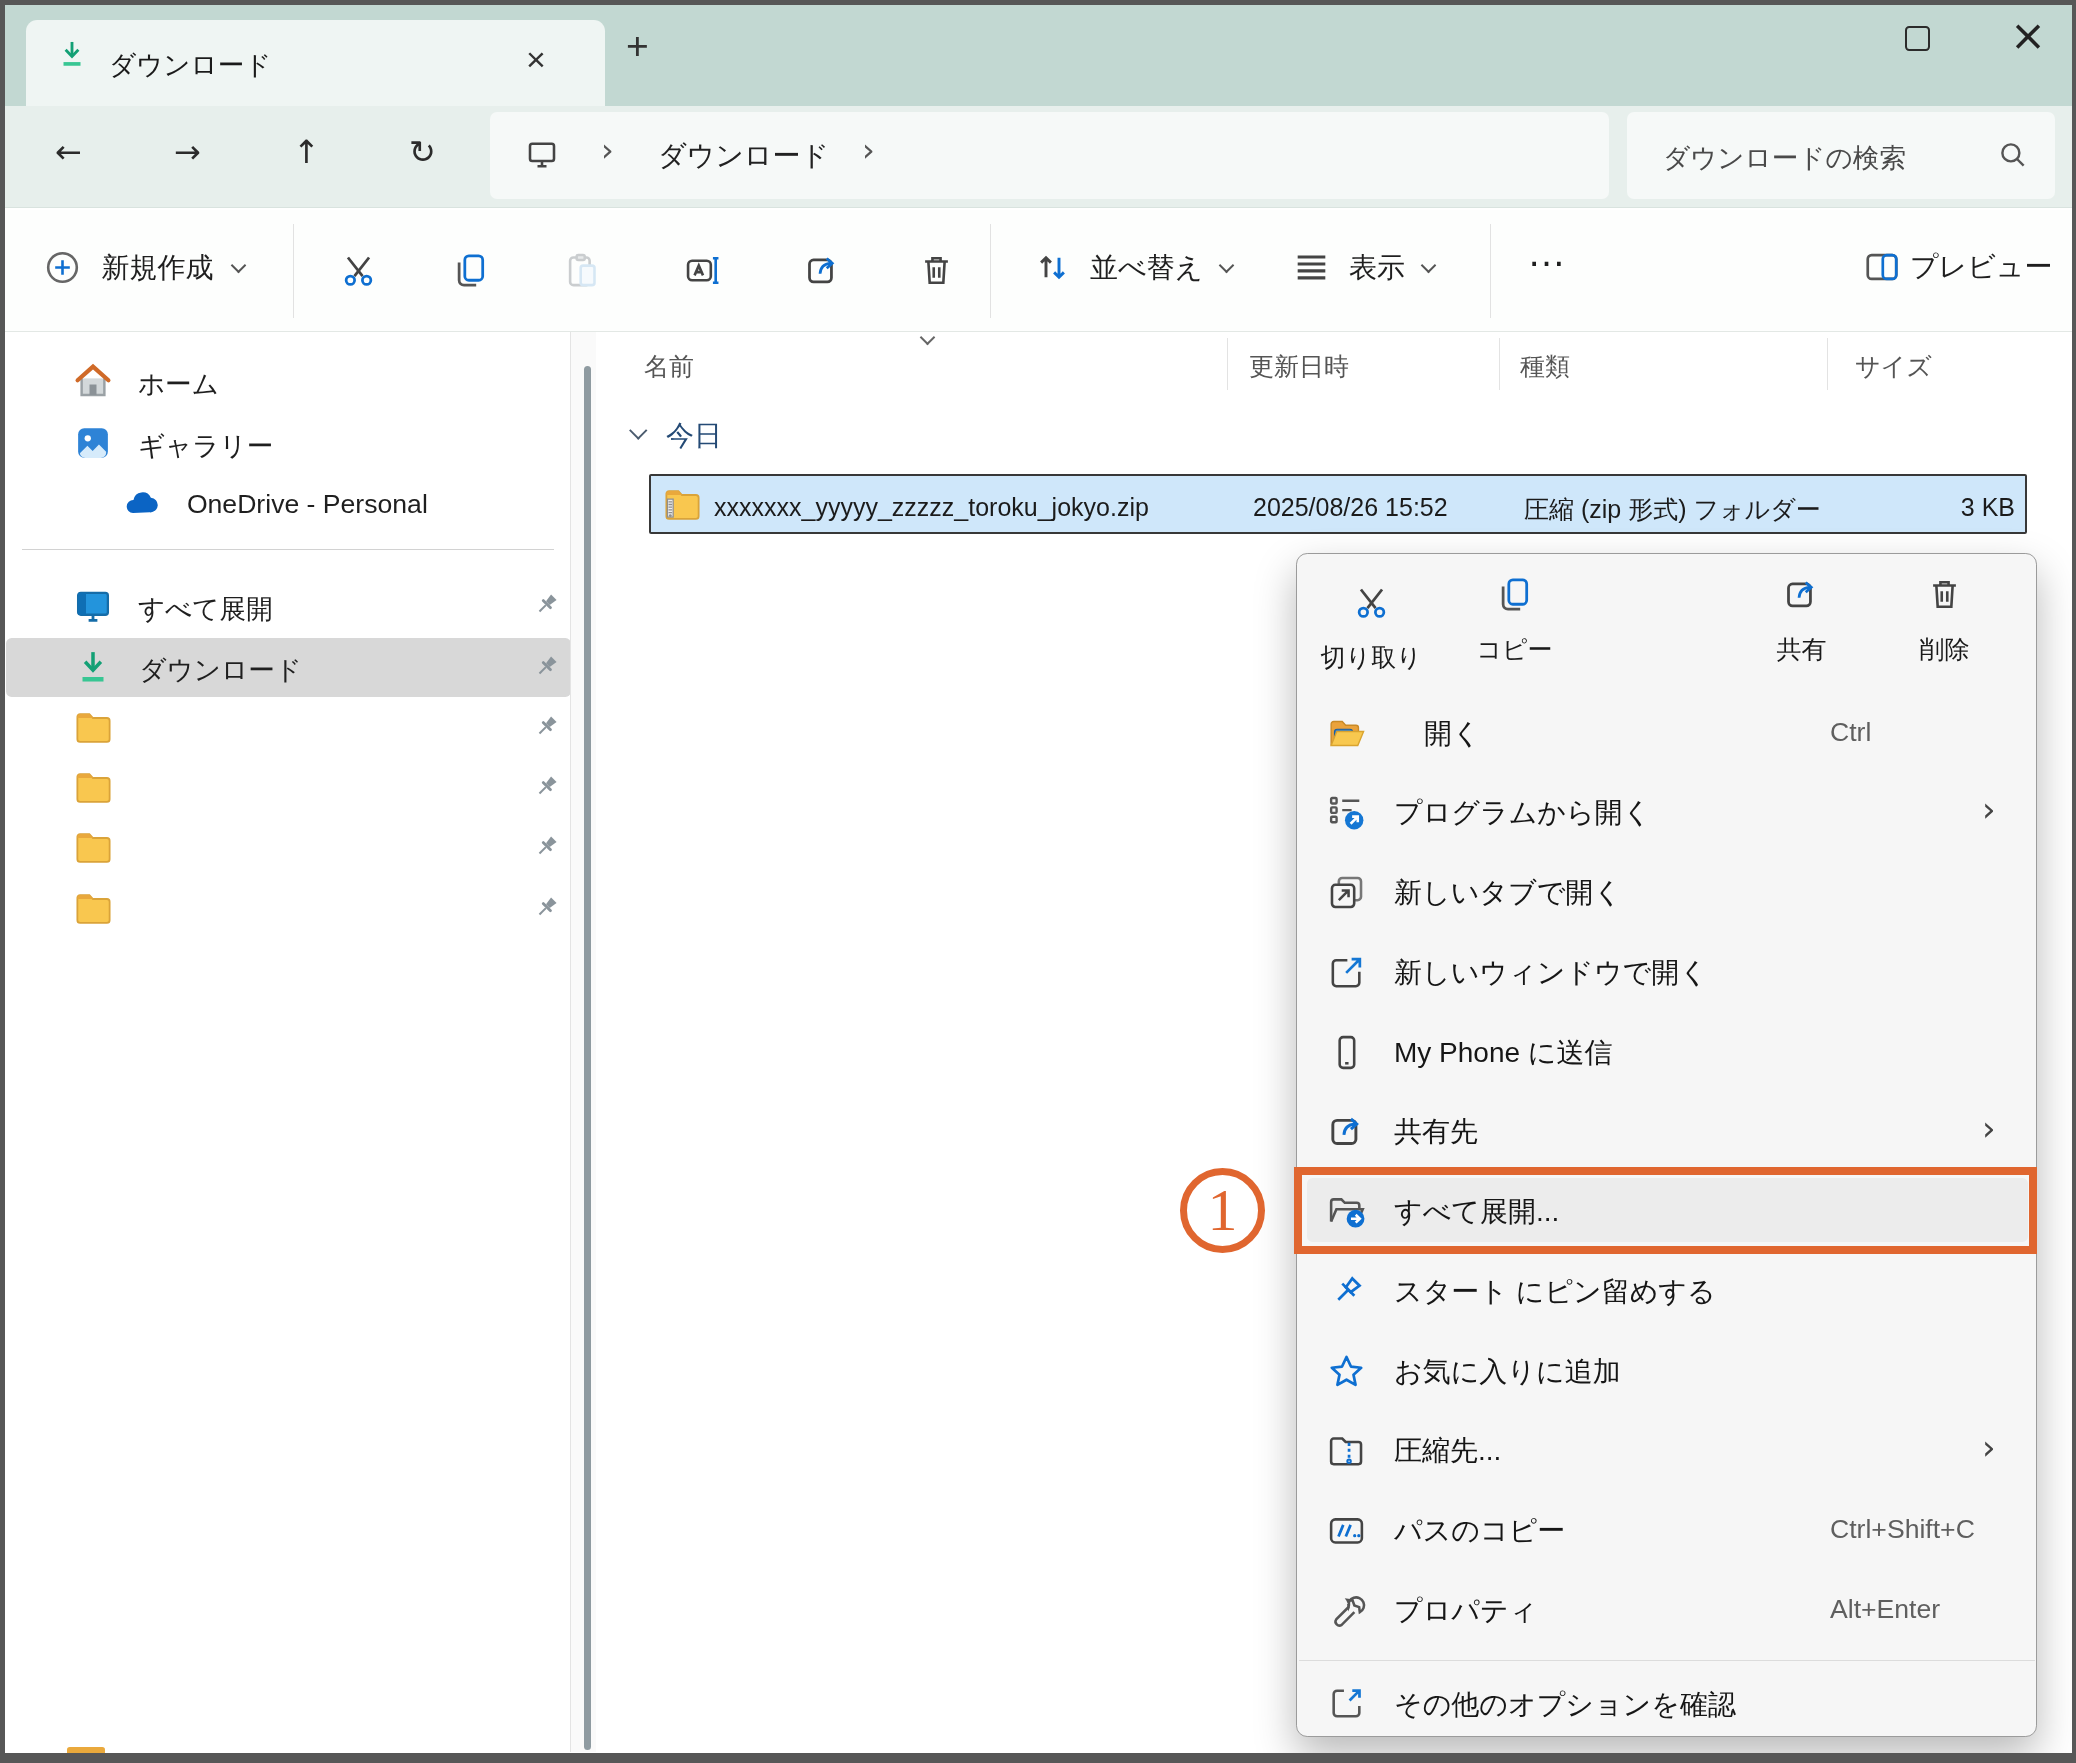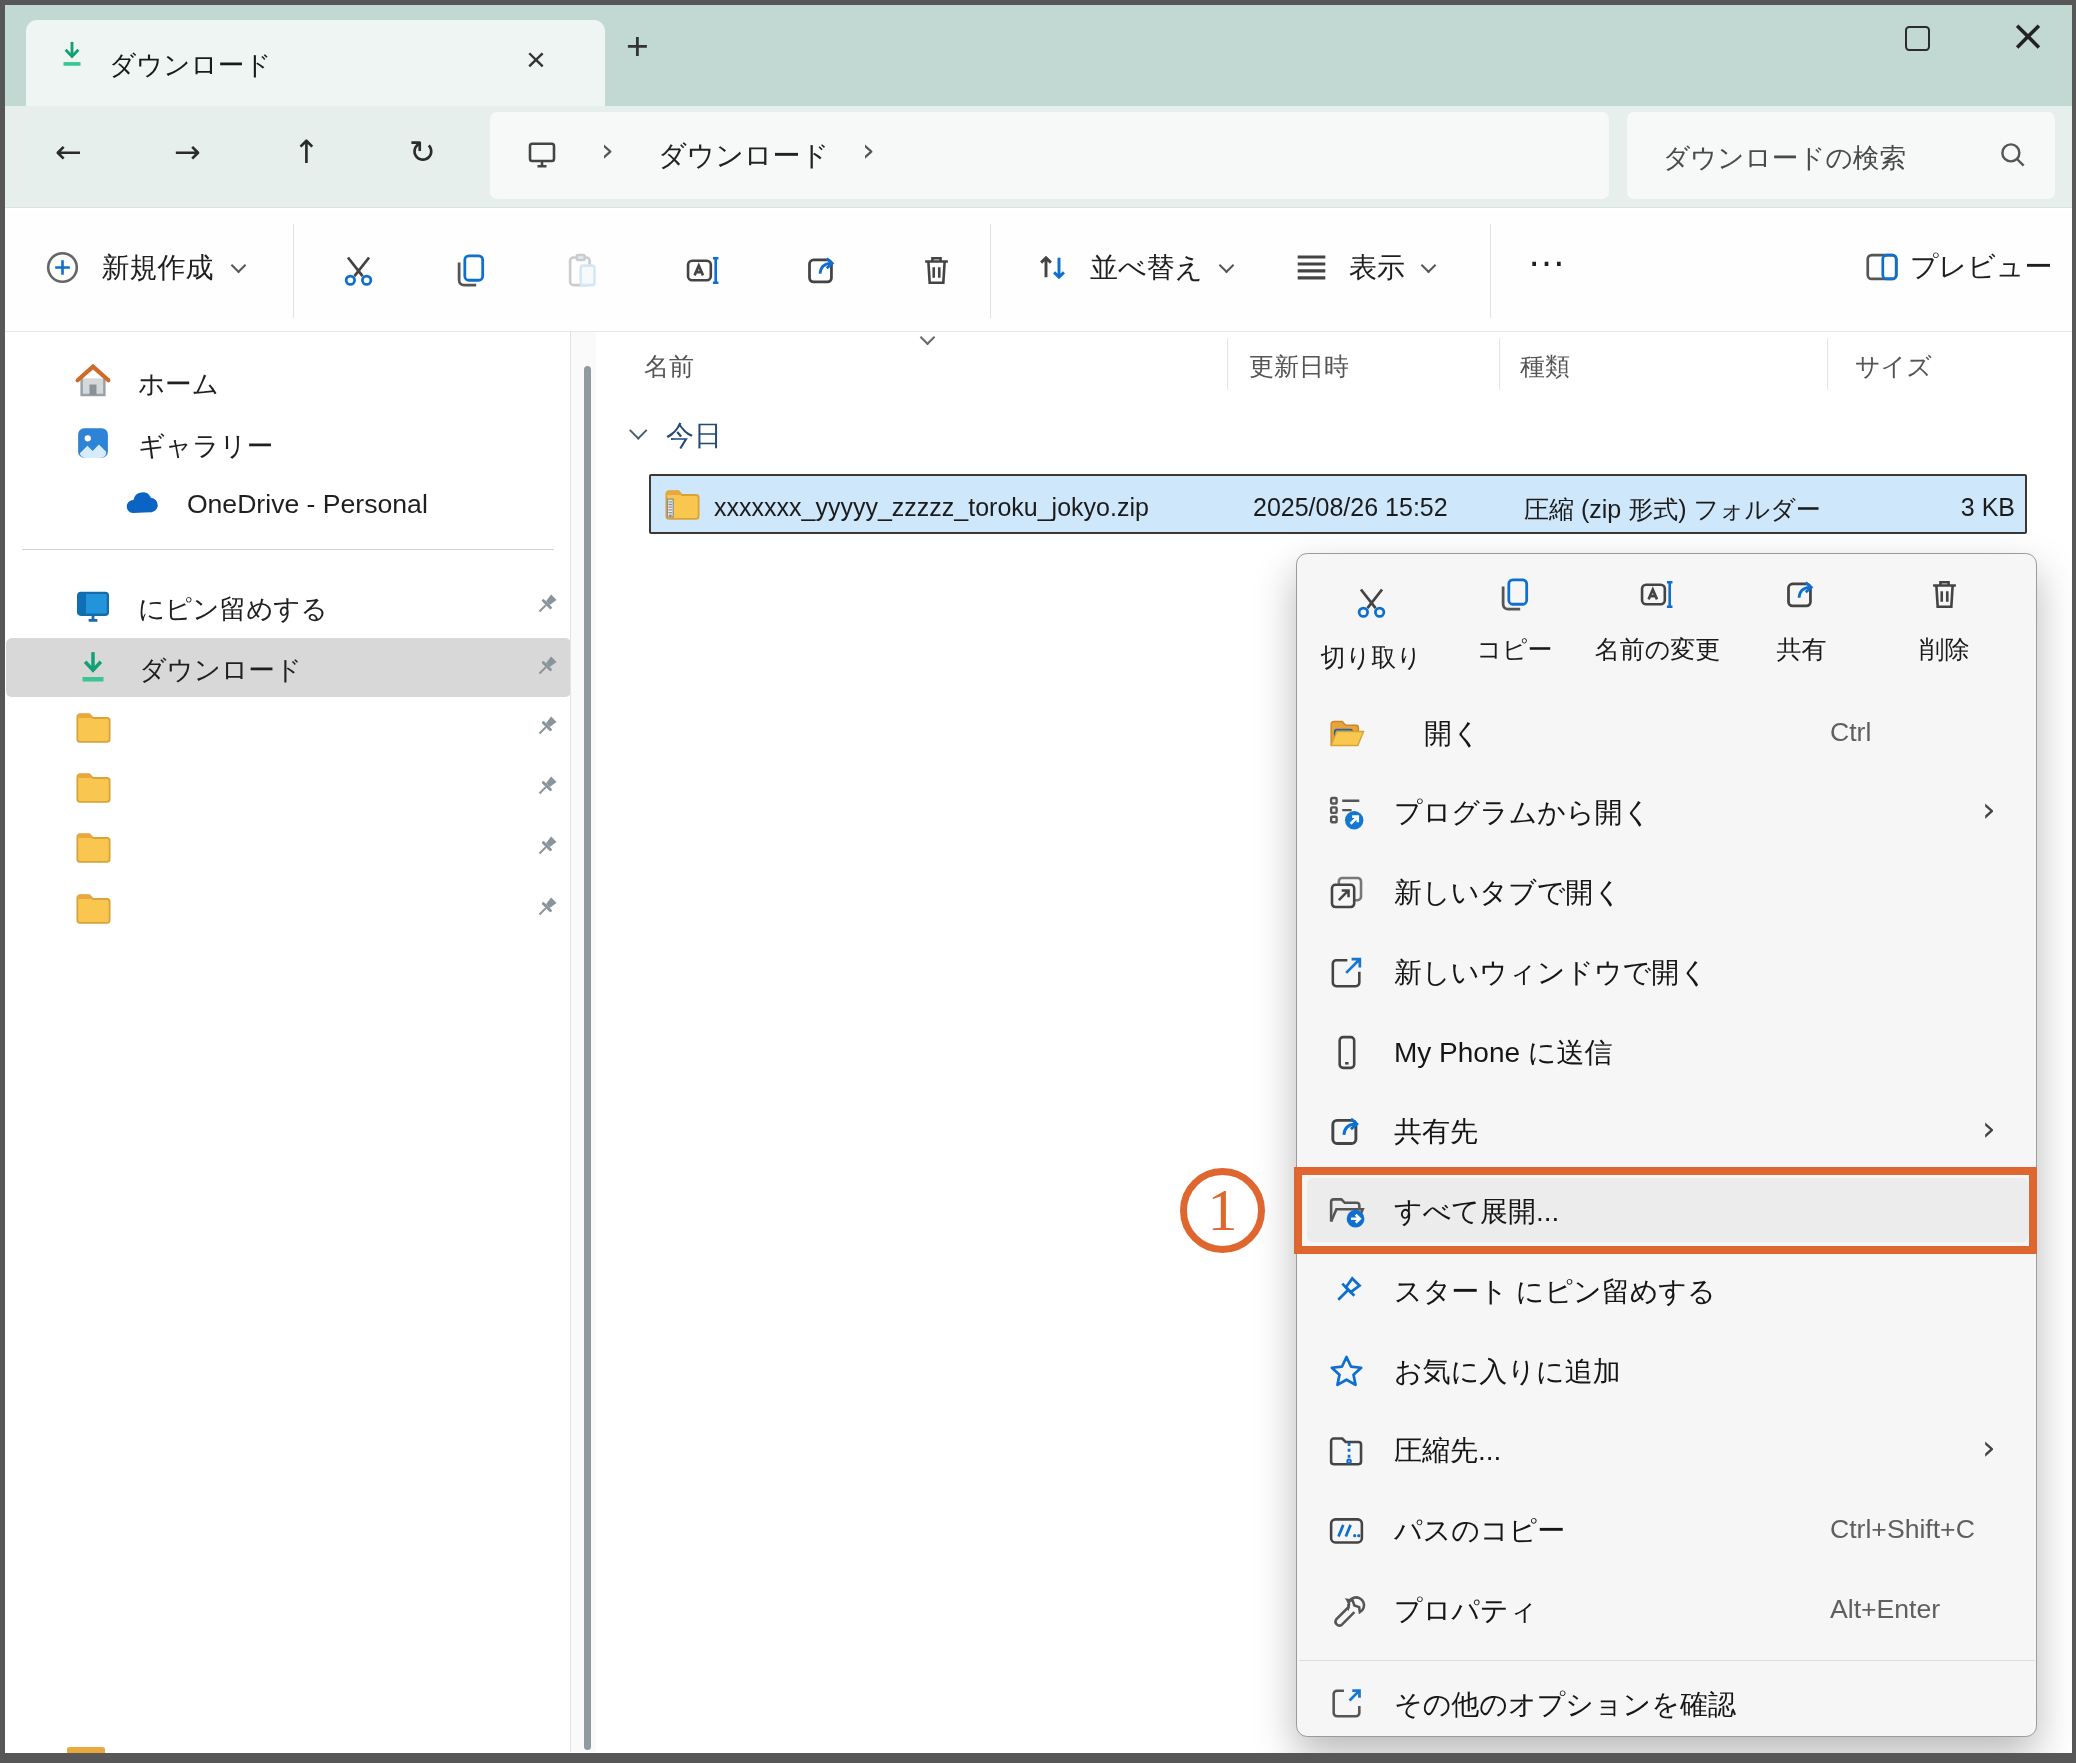--- a/index.html
+++ b/index.html
@@ -242,21 +242,21 @@
   <div class="abs side-div" style="left:17.5px;top:217px;width:532px;"></div>
 
   <div class="abs" style="left:0;top:246px;width:560px;height:57px;">
     <span class="abs" style="left:67px;top:7px;">
       <svg width="42" height="42" viewBox="0 0 24 24" fill="none">
         <rect x="3.5" y="4.5" width="17" height="12.5" rx="1.5" fill="#2394dc" stroke="#156ca8" stroke-width="1.3"></rect>
         <rect x="3.5" y="4.5" width="4.5" height="12.5" fill="#0f6fb4"></rect>
         <path d="M9.5 20.2 h5 M12 17 v3.2" stroke="#156ca8" stroke-width="1.6"></path>
       </svg>
     </span>
-    <span class="abs side-label nowrap" style="left:133px;top:12.6px;">にピン留めする</span>
+    <span class="abs side-label nowrap" style="left:133px;top:12.6px;">すべて展開</span>
     <span class="abs" style="left:526px;top:11.2px;">
       <svg width="31" height="31" viewBox="0 0 24 24">
           <g transform="rotate(45 12 12)" fill="#8a949b">
             <path d="M9 4 h6 l-1 6.5 h-4 z"></path>
             <rect x="7" y="10.5" width="10" height="2.2" rx="1"></rect>
             <rect x="11.2" y="12.7" width="1.6" height="7"></rect>
           </g>
         </svg>
     </span>
   </div>
@@ -406,30 +406,20 @@
   </div>
   <div class="abs" style="left:151px;top:15.4px;width:133px;height:112px;">
     <span class="abs" style="left:47px;top:5.6px;">
       <svg width="39" height="39" viewBox="0 0 24 24" fill="none" stroke-width="1.7">
         <rect x="8.5" y="3" width="11" height="15" rx="2.5" stroke="#0e6fd1"></rect>
         <path d="M15.5 21 H8 a3 3 0 0 1 -3 -3 V7" stroke="#555"></path>
       </svg>
     </span>
     <span class="abs qa-label nowrap" style="left:0;top:64px;width:133px;">コピー</span>
   </div>
-  <div class="abs" style="left:294px;top:15.4px;width:133px;height:112px;">
-    <span class="abs" style="left:47px;top:5.6px;">
-      <svg width="39" height="39" viewBox="0 0 24 24" fill="none" stroke-width="1.6">
-        <rect x="2.5" y="6" width="14" height="12" rx="2.5" stroke="#444"></rect>
-        <path d="M6.5 15 l2.6-6 2.6 6 M7.4 13 h3.4" stroke="#444"></path>
-        <path d="M19.5 4.5 v15 M17.8 4.5 h3.4 M17.8 19.5 h3.4" stroke="#0e6fd1"></path>
-      </svg>
-    </span>
-    <span class="abs qa-label nowrap" style="left:0;top:64px;width:133px;">名前の変更</span>
-  </div>
   <div class="abs" style="left:581px;top:15.4px;width:133px;height:112px;">
     <span class="abs" style="left:47px;top:5.6px;">
       <svg width="39" height="39" viewBox="0 0 24 24" fill="none" stroke="#444" stroke-width="1.6">
         <path d="M5 6.5 h14 M9.5 6.5 V4.5 h5 v2 M7 6.5 l.8 13 h8.4 l.8 -13 M10.3 10 v6.5 M13.7 10 v6.5"></path>
       </svg>
     </span>
     <span class="abs qa-label nowrap" style="left:0;top:64px;width:133px;">削除</span>
   </div>
   <div class="abs" style="left:438px;top:15.4px;width:133px;height:112px;">
     <span class="abs" style="left:47px;top:5.6px;">

